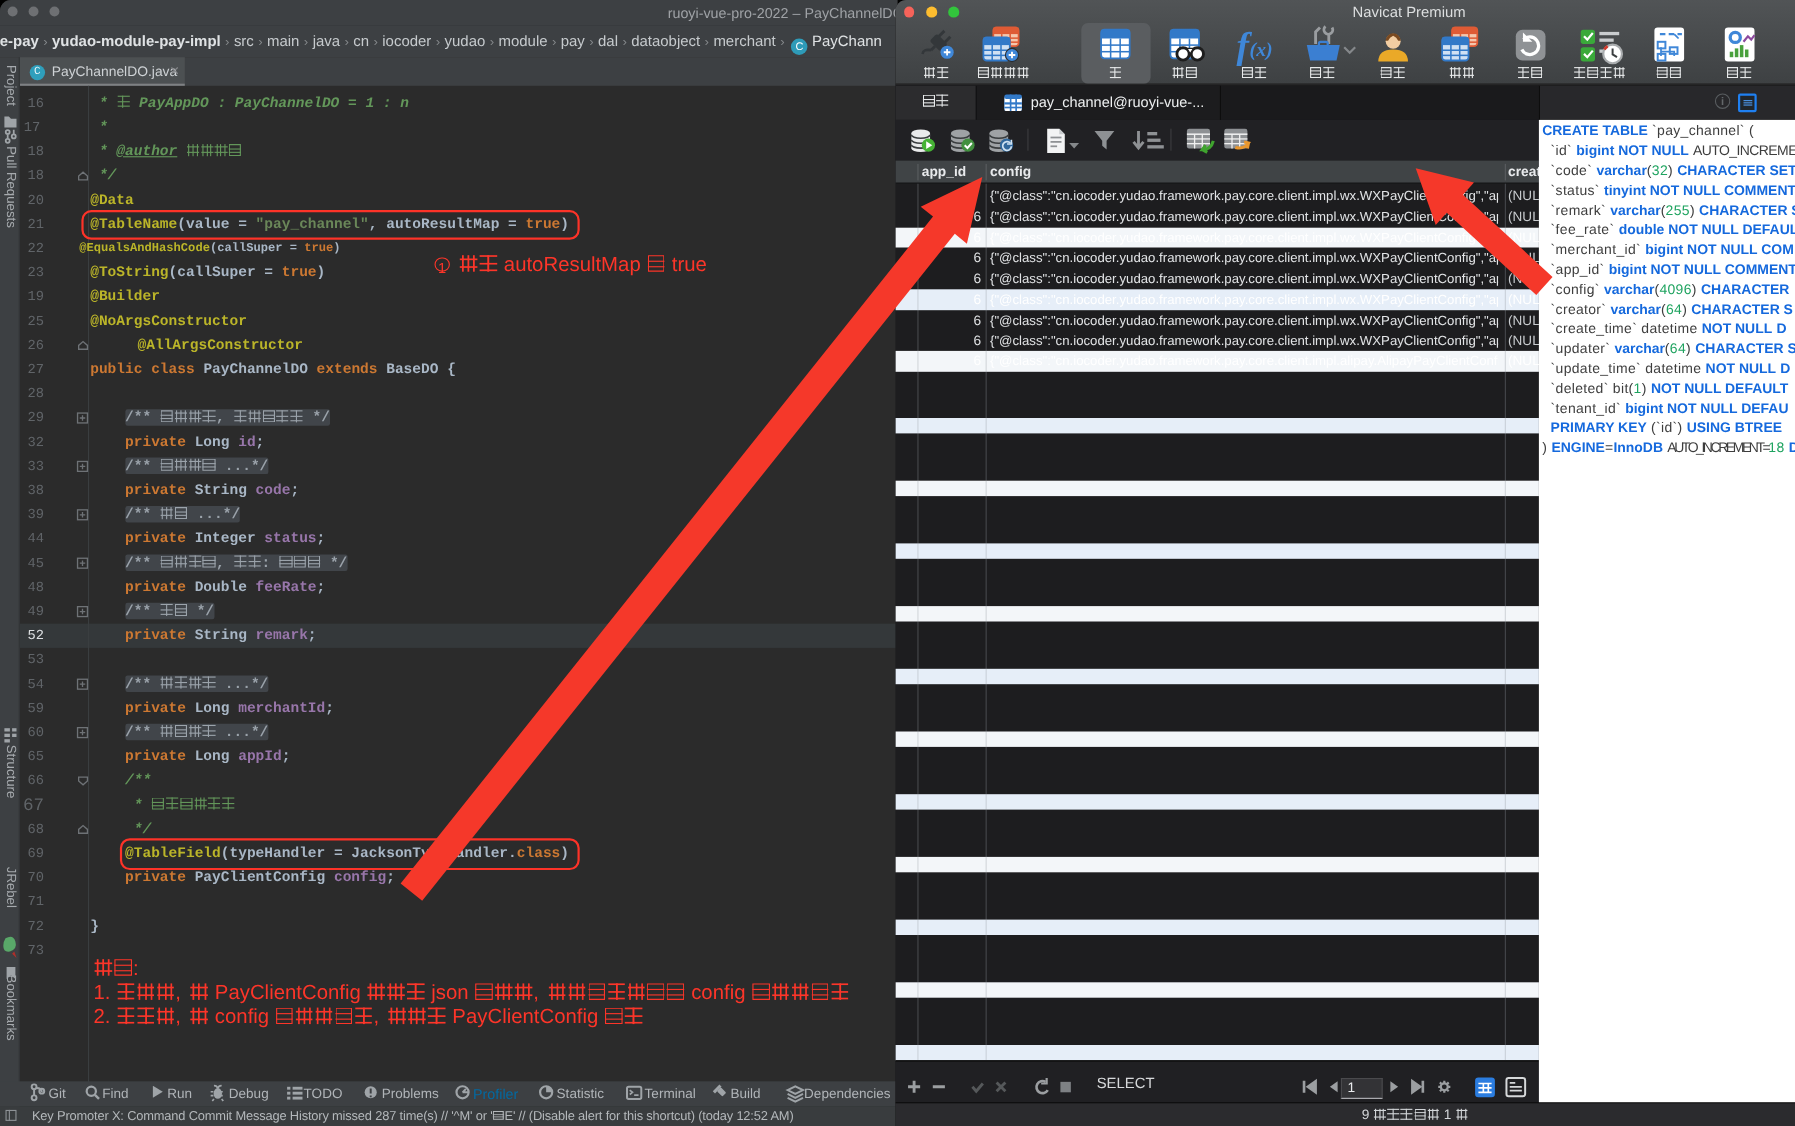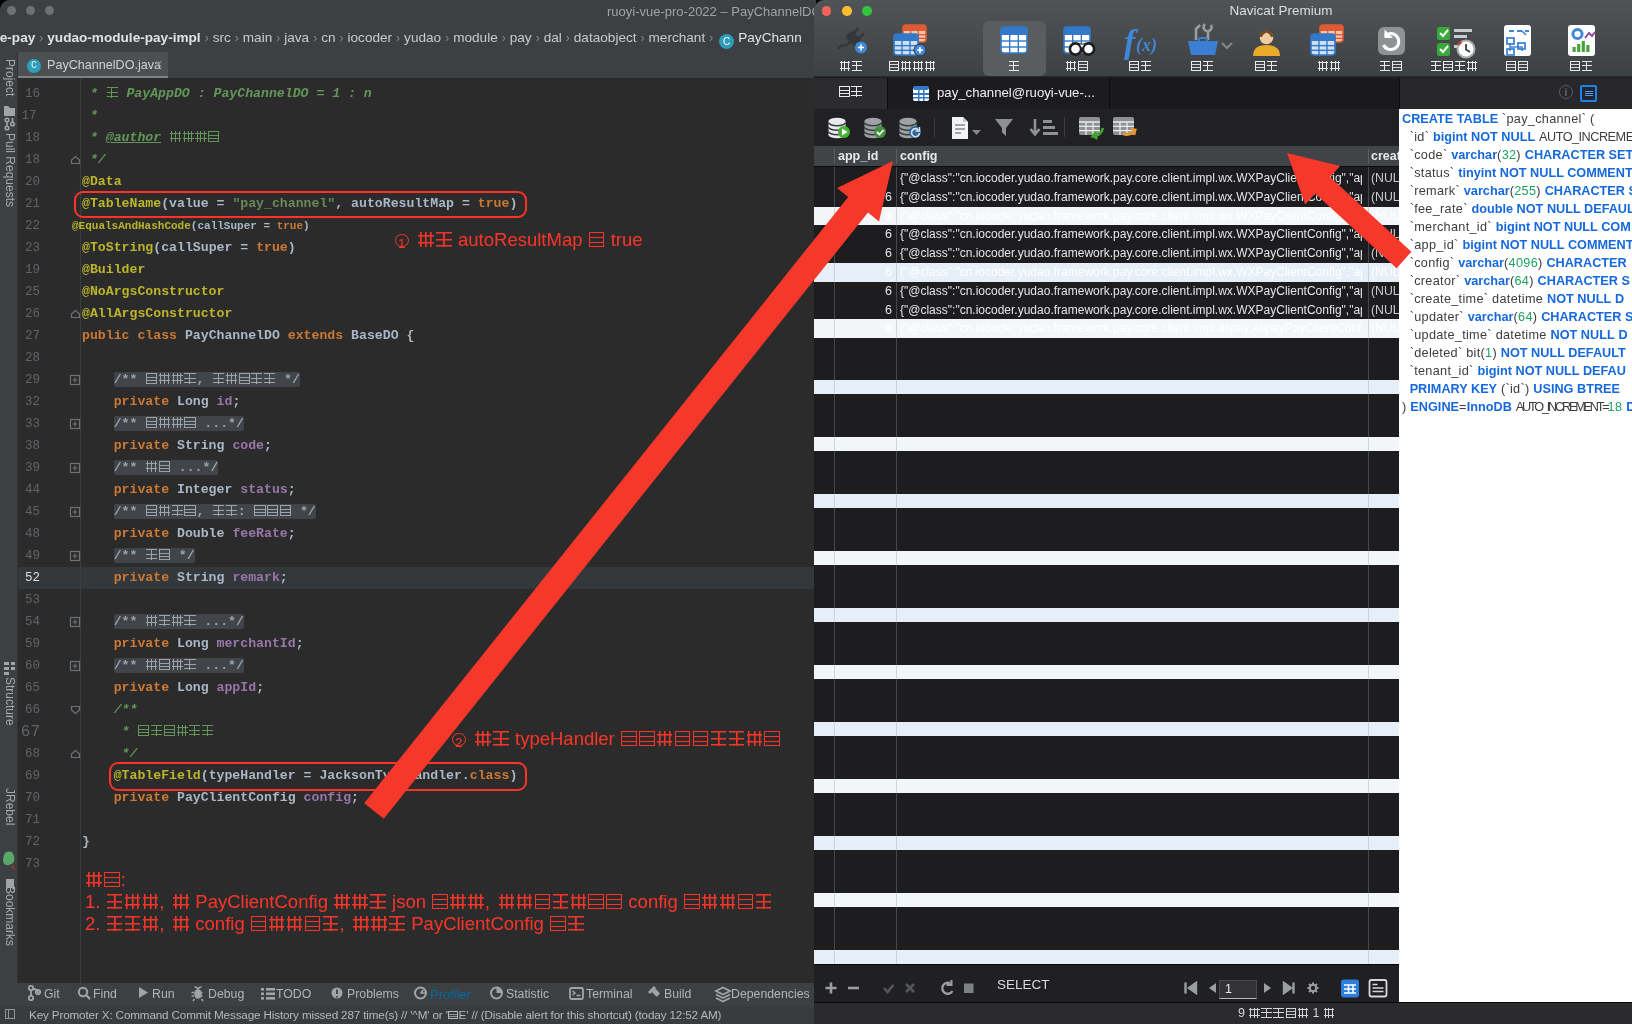--- a/index.html
+++ b/index.html
@@ -74,21 +74,21 @@
     <div class="abs mono" style="left:82px;top:83px;height:22px;line-height:22px;font-size:13.2px;font-weight:bold;white-space:pre"><span style="color:#63975a;font-style:italic;"> * <i class="h h1"></i> PayAppDO : PayChannelDO = 1 : n</span></div>
     <div class="abs mono" style="left:82px;top:105px;height:22px;line-height:22px;font-size:13.2px;font-weight:bold;white-space:pre"><span style="color:#63975a;font-style:italic;"> *</span></div>
     <div class="abs mono" style="left:82px;top:127px;height:22px;line-height:22px;font-size:13.2px;font-weight:bold;white-space:pre"><span style="color:#63975a;font-style:italic;"> * </span><span style="color:#63975a;font-style:italic;text-decoration:underline;font-weight:bold;">@author</span><span style="color:#63975a;font-style:italic;"> <i class="h h3"></i><i class="h h3"></i><i class="h h3"></i><i class="h h2"></i></span></div>
     <div class="abs mono" style="left:82px;top:149px;height:22px;line-height:22px;font-size:13.2px;font-weight:bold;white-space:pre"><span style="color:#63975a;font-style:italic;"> */</span></div>
     <div class="abs mono" style="left:82px;top:171px;height:22px;line-height:22px;font-size:13.2px;font-weight:bold;white-space:pre"><span style="color:#bbb529;">@Data</span></div>
     <div class="abs mono" style="left:82px;top:193px;height:22px;line-height:22px;font-size:13.2px;font-weight:bold;white-space:pre"><span style="color:#bbb529;">@TableName</span><span style="color:#a9b7c6;">(value = </span><span style="color:#6a8759;">"pay_channel"</span><span style="color:#a9b7c6;">, autoResultMap = </span><span style="color:#cc7832;">true</span><span style="color:#a9b7c6;">)</span></div>
     <div class="abs mono" style="left:72px;top:215px;height:22px;line-height:22px;font-size:11px;font-weight:bold;white-space:pre"><span style="color:#bbb529;">@EqualsAndHashCode</span><span style="color:#a9b7c6;">(callSuper = </span><span style="color:#cc7832;">true</span><span style="color:#a9b7c6;">)</span></div>
     <div class="abs mono" style="left:82px;top:237px;height:22px;line-height:22px;font-size:13.2px;font-weight:bold;white-space:pre"><span style="color:#bbb529;">@ToString</span><span style="color:#a9b7c6;">(callSuper = </span><span style="color:#cc7832;">true</span><span style="color:#a9b7c6;">)</span></div>
     <div class="abs mono" style="left:82px;top:259px;height:22px;line-height:22px;font-size:13.2px;font-weight:bold;white-space:pre"><span style="color:#bbb529;">@Builder</span></div>
     <div class="abs mono" style="left:82px;top:281px;height:22px;line-height:22px;font-size:13.2px;font-weight:bold;white-space:pre"><span style="color:#bbb529;">@NoArgsConstructor</span></div>
-    <div class="abs mono" style="left:82px;top:303px;height:22px;line-height:22px;font-size:13.2px;font-weight:bold;white-space:pre"><span style="color:#bbb529;">@AllArgsConstructor</span></div>
+    <div class="abs mono" style="left:82px;top:303px;height:22px;line-height:22px;font-size:13.2px;font-weight:bold;white-space:pre"><span style="color:#bbb529;padding-left:43px;">@AllArgsConstructor</span></div>
     <div class="abs mono" style="left:82px;top:325px;height:22px;line-height:22px;font-size:13.2px;font-weight:bold;white-space:pre"><span style="color:#cc7832;">public class </span><span style="color:#a9b7c6;">PayChannelDO </span><span style="color:#cc7832;">extends </span><span style="color:#a9b7c6;">BaseDO {</span></div>
     <div class="abs mono" style="left:82px;top:369px;height:22px;line-height:22px;font-size:13.2px;font-weight:bold;white-space:pre">    <span style="background:#41454a;border-radius:2px;color:#9ba3ab">/** <i class="h h2"></i><i class="h h3"></i><i class="h h3"></i><i class="h h1"></i>, <i class="h h1"></i><i class="h h3"></i><i class="h h2"></i><i class="h h1"></i><i class="h h1"></i> */</span></div>
     <div class="abs mono" style="left:82px;top:391px;height:22px;line-height:22px;font-size:13.2px;font-weight:bold;white-space:pre"><span style="color:#cc7832;">    private </span><span style="color:#a9b7c6;">Long </span><span style="color:#9876aa;">id</span><span style="color:#a9b7c6;">;</span></div>
     <div class="abs mono" style="left:82px;top:413px;height:22px;line-height:22px;font-size:13.2px;font-weight:bold;white-space:pre">    <span style="background:#41454a;border-radius:2px;color:#9ba3ab">/** <i class="h h2"></i><i class="h h3"></i><i class="h h3"></i><i class="h h2"></i> ...*/</span></div>
     <div class="abs mono" style="left:82px;top:435px;height:22px;line-height:22px;font-size:13.2px;font-weight:bold;white-space:pre"><span style="color:#cc7832;">    private </span><span style="color:#a9b7c6;">String </span><span style="color:#9876aa;">code</span><span style="color:#a9b7c6;">;</span></div>
     <div class="abs mono" style="left:82px;top:457px;height:22px;line-height:22px;font-size:13.2px;font-weight:bold;white-space:pre">    <span style="background:#41454a;border-radius:2px;color:#9ba3ab">/** <i class="h h3"></i><i class="h h2"></i> ...*/</span></div>
     <div class="abs mono" style="left:82px;top:479px;height:22px;line-height:22px;font-size:13.2px;font-weight:bold;white-space:pre"><span style="color:#cc7832;">    private </span><span style="color:#a9b7c6;">Integer </span><span style="color:#9876aa;">status</span><span style="color:#a9b7c6;">;</span></div>
     <div class="abs mono" style="left:82px;top:501px;height:22px;line-height:22px;font-size:13.2px;font-weight:bold;white-space:pre">    <span style="background:#41454a;border-radius:2px;color:#9ba3ab">/** <i class="h h2"></i><i class="h h3"></i><i class="h h1"></i><i class="h h2"></i>, <i class="h h1"></i><i class="h h1"></i>: <i class="h h2"></i><i class="h h2"></i><i class="h h2"></i> */</span></div>
     <div class="abs mono" style="left:82px;top:523px;height:22px;line-height:22px;font-size:13.2px;font-weight:bold;white-space:pre"><span style="color:#cc7832;">    private </span><span style="color:#a9b7c6;">Double </span><span style="color:#9876aa;">feeRate</span><span style="color:#a9b7c6;">;</span></div>
     <div class="abs mono" style="left:82px;top:545px;height:22px;line-height:22px;font-size:13.2px;font-weight:bold;white-space:pre">    <span style="background:#41454a;border-radius:2px;color:#9ba3ab">/** <i class="h h1"></i><i class="h h2"></i> */</span></div>
@@ -99,21 +99,20 @@
     <div class="abs mono" style="left:82px;top:677px;height:22px;line-height:22px;font-size:13.2px;font-weight:bold;white-space:pre"><span style="color:#cc7832;">    private </span><span style="color:#a9b7c6;">Long </span><span style="color:#9876aa;">appId</span><span style="color:#a9b7c6;">;</span></div>
     <div class="abs mono" style="left:82px;top:699px;height:22px;line-height:22px;font-size:13.2px;font-weight:bold;white-space:pre"><span style="color:#63975a;font-style:italic;">    /**</span></div>
     <div class="abs mono" style="left:82px;top:721px;height:22px;line-height:22px;font-size:13.2px;font-weight:bold;white-space:pre"><span style="color:#63975a;font-style:italic;">     * <i class="h h2"></i><i class="h h1"></i><i class="h h2"></i><i class="h h3"></i><i class="h h1"></i><i class="h h1"></i></span></div>
     <div class="abs mono" style="left:82px;top:743px;height:22px;line-height:22px;font-size:13.2px;font-weight:bold;white-space:pre"><span style="color:#63975a;font-style:italic;">     */</span></div>
     <div class="abs mono" style="left:82px;top:765px;height:22px;line-height:22px;font-size:13.2px;font-weight:bold;white-space:pre"><span style="color:#bbb529;">    @TableField</span><span style="color:#a9b7c6;">(typeHandler = JacksonTypeHandler.</span><span style="color:#cc7832;">class</span><span style="color:#a9b7c6;">)</span></div>
     <div class="abs mono" style="left:82px;top:787px;height:22px;line-height:22px;font-size:13.2px;font-weight:bold;white-space:pre"><span style="color:#cc7832;">    private </span><span style="color:#a9b7c6;">PayClientConfig </span><span style="color:#9876aa;">config</span><span style="color:#a9b7c6;">;</span></div>
     <div class="abs mono" style="left:82px;top:831px;height:22px;line-height:22px;font-size:13.2px;font-weight:bold;white-space:pre"><span style="color:#a9b7c6;">}</span></div>
     <div class="abs" style="left:74px;top:191px;width:453px;height:27px;border:2.5px solid #fd3328;border-radius:9px"></div>
     <div class="abs" style="left:109px;top:762px;width:418px;height:29px;border:2.5px solid #fd3328;border-radius:9px"></div>
     <div class="abs" style="left:395px;top:229px;color:#fd3529;font-size:18.5px;white-space:pre;"><i class="cn">1</i> <i class="h h3"></i><i class="h h1"></i> autoResultMap <i class="h h2"></i> true</div>
-    <div class="abs" style="left:452px;top:728px;color:#fd3529;font-size:18.5px;white-space:pre;"><i class="cn">2</i> <i class="h h3"></i><i class="h h1"></i> typeHandler <i class="h h2"></i><i class="h h2"></i><i class="h h3"></i><i class="h h2"></i><i class="h h2"></i><i class="h h1"></i><i class="h h1"></i><i class="h h3"></i><i class="h h2"></i></div>
     <div class="abs" style="left:85px;top:869px;color:#fd3529;font-size:18.5px;white-space:pre;"><i class="h h3"></i><i class="h h2"></i><i class="fp">:</i></div>
     <div class="abs" style="left:85px;top:891px;color:#fd3529;font-size:18.5px;white-space:pre;">1. <i class="h h1"></i><i class="h h3"></i><i class="h h3"></i><i class="fp">,</i><i class="h h3"></i> PayClientConfig <i class="h h3"></i><i class="h h3"></i><i class="h h1"></i> json <i class="h h2"></i><i class="h h3"></i><i class="h h3"></i><i class="fp">,</i><i class="h h3"></i><i class="h h3"></i><i class="h h2"></i><i class="h h1"></i><i class="h h3"></i><i class="h h2"></i><i class="h h2"></i> config <i class="h h2"></i><i class="h h3"></i><i class="h h3"></i><i class="h h2"></i><i class="h h1"></i></div>
     <div class="abs" style="left:85px;top:913px;color:#fd3529;font-size:18.5px;white-space:pre;">2. <i class="h h1"></i><i class="h h1"></i><i class="h h3"></i><i class="fp">,</i><i class="h h3"></i> config <i class="h h2"></i><i class="h h3"></i><i class="h h3"></i><i class="h h2"></i><i class="h h1"></i><i class="fp">,</i><i class="h h3"></i><i class="h h3"></i><i class="h h1"></i> PayClientConfig <i class="h h2"></i><i class="h h1"></i></div>
   </div>
 <div class="abs" style="left:0;top:983px;width:816px;height:23px;background:#3d4043"></div>
 <div class="abs" style="left:44px;top:983px;height:23px;line-height:23px;color:#b0b4b8;font-size:12.3px">Git</div>
 <div class="abs" style="left:93px;top:983px;height:23px;line-height:23px;color:#b0b4b8;font-size:12.3px">Find</div>
 <div class="abs" style="left:152px;top:983px;height:23px;line-height:23px;color:#b0b4b8;font-size:12.3px">Run</div>
 <div class="abs" style="left:208px;top:983px;height:23px;line-height:23px;color:#b0b4b8;font-size:12.3px">Debug</div>
 <div class="abs" style="left:276px;top:983px;height:23px;line-height:23px;color:#b0b4b8;font-size:12.3px">TODO</div>

